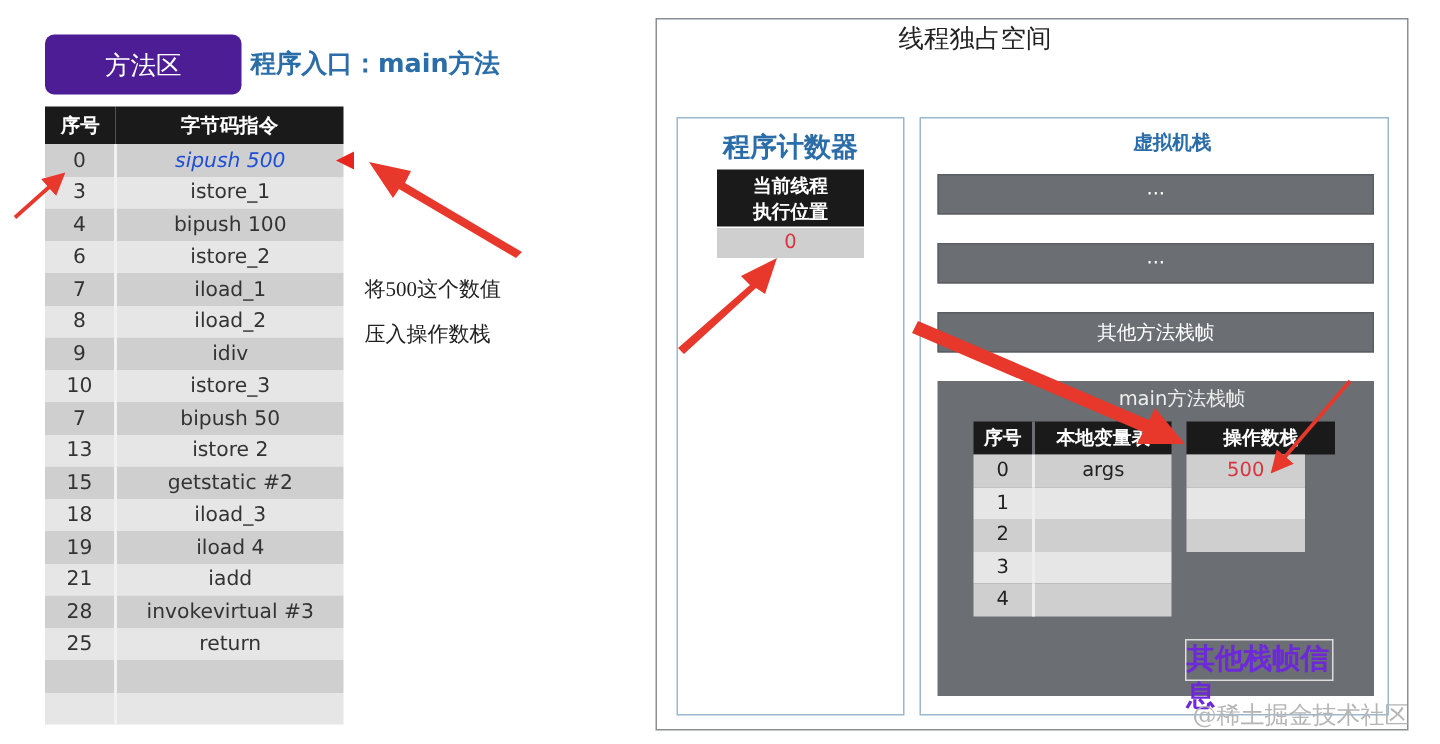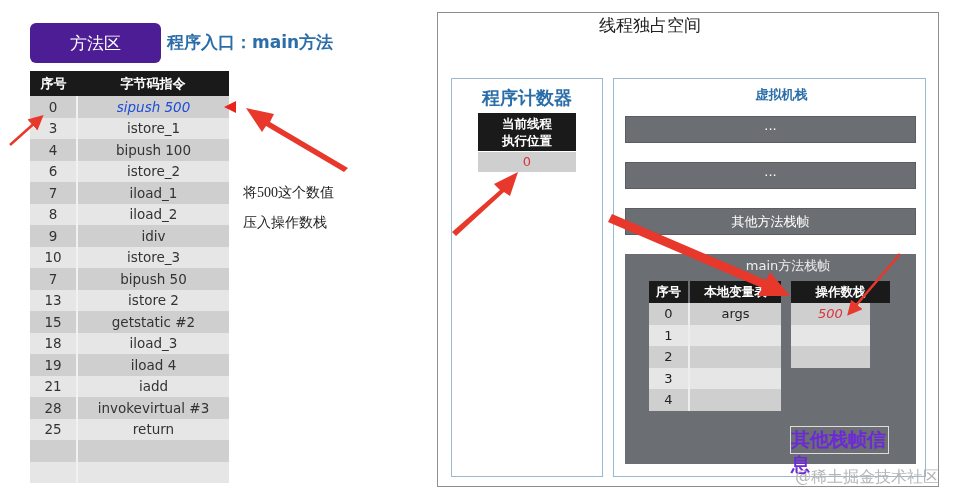--- a/index.html
+++ b/index.html
@@ -50,21 +50,21 @@
   .lv-table { left: 649px; top: 281px; width: 132px; border-collapse: collapse; font-size: 13px; }
   .lv-table th { background: #1a1a1a; color: #fff; height: 22px; font-weight: bold; font-size: 12.5px; border-right: 2px solid #6b6e73; }
   .lv-table th:last-child { border-right: none; }
   .lv-table td { height: 21.5px; text-align: center; color: #222; }
   .lv-table td.idx { width: 40px; border-right: 2px solid #eee; }
   .lv-table tr.odd td { background: #cfcfcf; }
   .lv-table tr.even td { background: #e6e6e6; }
 
   .os-head { left: 791px; top: 281px; width: 99px; height: 22px; background: #1a1a1a; color: #fff;
     font-size: 12.5px; font-weight: bold; text-align: center; line-height: 22px; }
-  .os-cell { left: 791px; width: 79px; height: 21.5px; text-align: center; font-size: 13px; line-height: 21px; font-style: italic; }
+  .os-cell { left: 791px; width: 79px; height: 21.5px; text-align: center; font-size: 13px; line-height: 21px; }
   .os-cell.odd { background: #cfcfcf; }
   .os-cell.even { background: #e6e6e6; }
   .os-cell.hl { color: #d9333f; }
 
   .other-info { left: 790px; top: 426px; width: 99px; height: 28px; border: 1.5px solid #ddd;
     color: #6d28d9; font-size: 19px; text-align: left; line-height: 25px; font-weight: bold; }
 
   .watermark { left: 795px; top: 467px; font-size: 16px; color: #b5b5b5; font-family: "DejaVu Serif", serif; }
 
   svg.overlay { position: absolute; left: 0; top: 0; width: 960px; height: 496px; pointer-events: none; }

